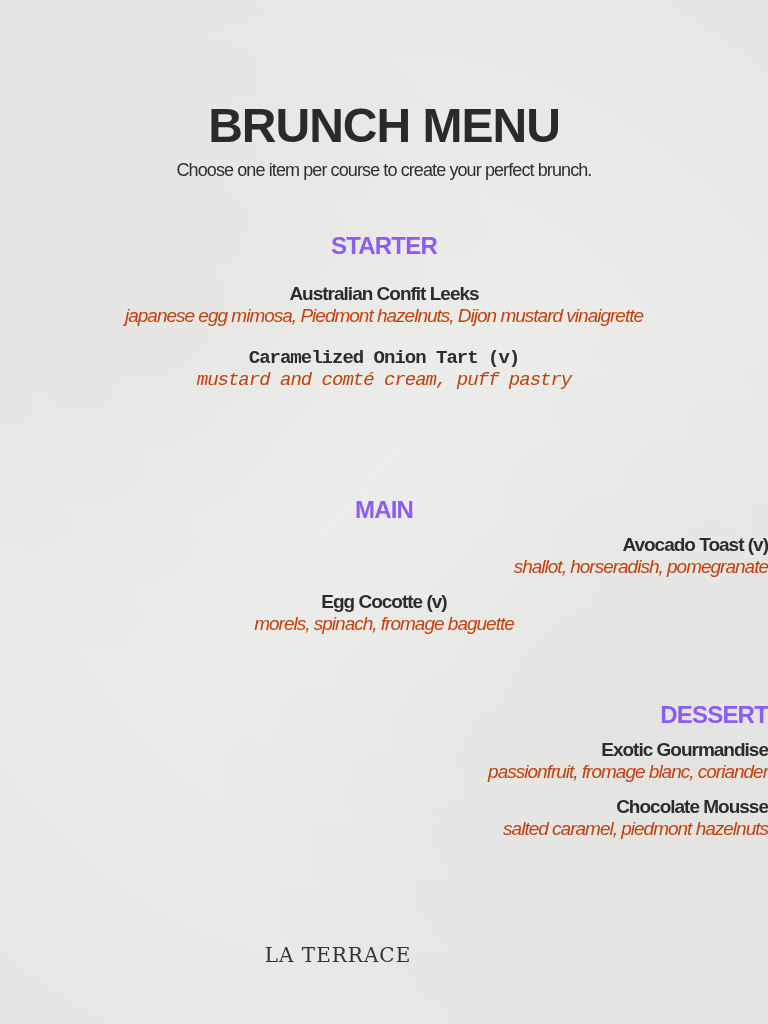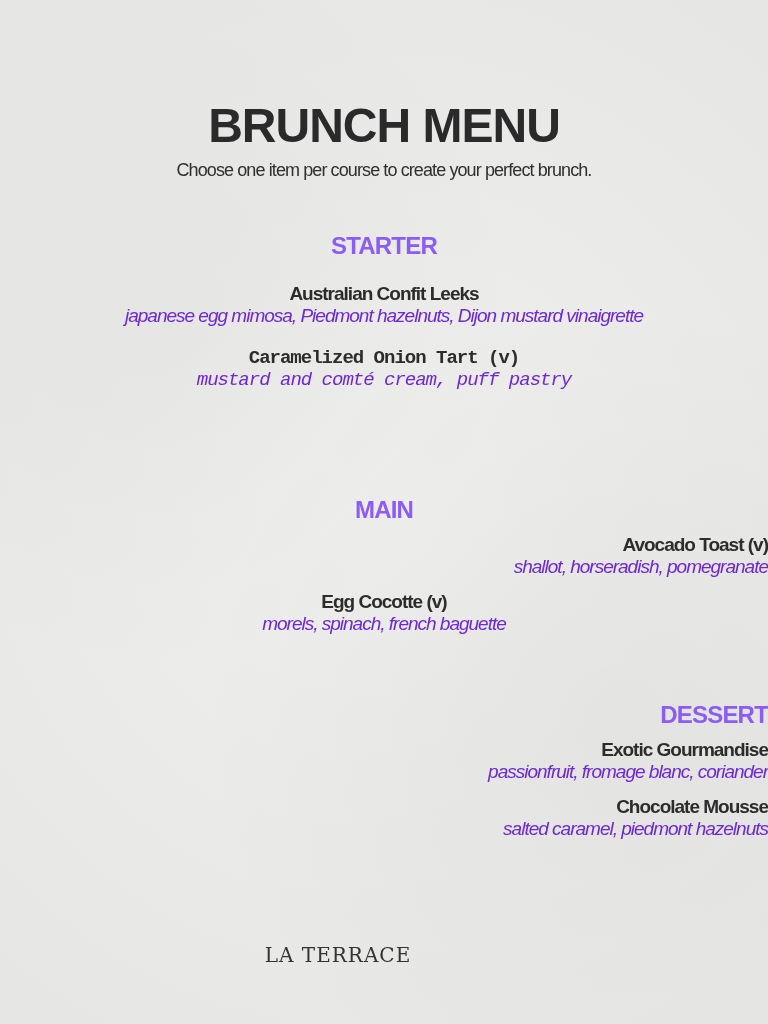--- a/index.html
+++ b/index.html
@@ -25,21 +25,21 @@
   }
   .section { position: absolute; left: 0; width: 768px; }
   .section-title {
     font-size: 24px; font-weight: bold; letter-spacing: -0.8px; line-height: 22px; color: #8b5cf6;
   }
   .item { margin-top: 0; }
   .item-name {
     font-size: 19px; font-weight: bold; letter-spacing: -1px; line-height: 22px; color: #2c2c2c;
   }
   .item-desc {
-    font-size: 19px; font-style: italic; letter-spacing: -1px; line-height: 22px; color: #6d28d9;
+    font-size: 19px; font-style: italic; letter-spacing: -1px; line-height: 22px; color: #c2410c;
   }
   .footer {
     position: absolute; left: 0; width: 676px; top: 943px;
     font-family: "DejaVu Serif", serif; font-size: 20px; letter-spacing: 1px; color: #333;
   }
 </style>
 </head>
 <body>
 
 <div class="page">
@@ -59,21 +59,21 @@
   </div>
 
   <div class="section" style="top:499px;">
     <div class="section-title">MAIN</div>
     <div class="item" style="margin-top:13px;text-align:right;">
       <div class="item-name">Avocado Toast (v)</div>
       <div class="item-desc">shallot, horseradish, pomegranate</div>
     </div>
     <div class="item" style="margin-top:13px;">
       <div class="item-name">Egg Cocotte (v)</div>
-      <div class="item-desc">morels, spinach, french baguette</div>
+      <div class="item-desc">morels, spinach, fromage baguette</div>
     </div>
   </div>
 
   <div class="section" style="top:704px;text-align:right;">
     <div class="section-title">DESSERT</div>
     <div class="item" style="margin-top:13px;">
       <div class="item-name">Exotic Gourmandise</div>
       <div class="item-desc">passionfruit, fromage blanc, coriander</div>
     </div>
     <div class="item" style="margin-top:13px;">

